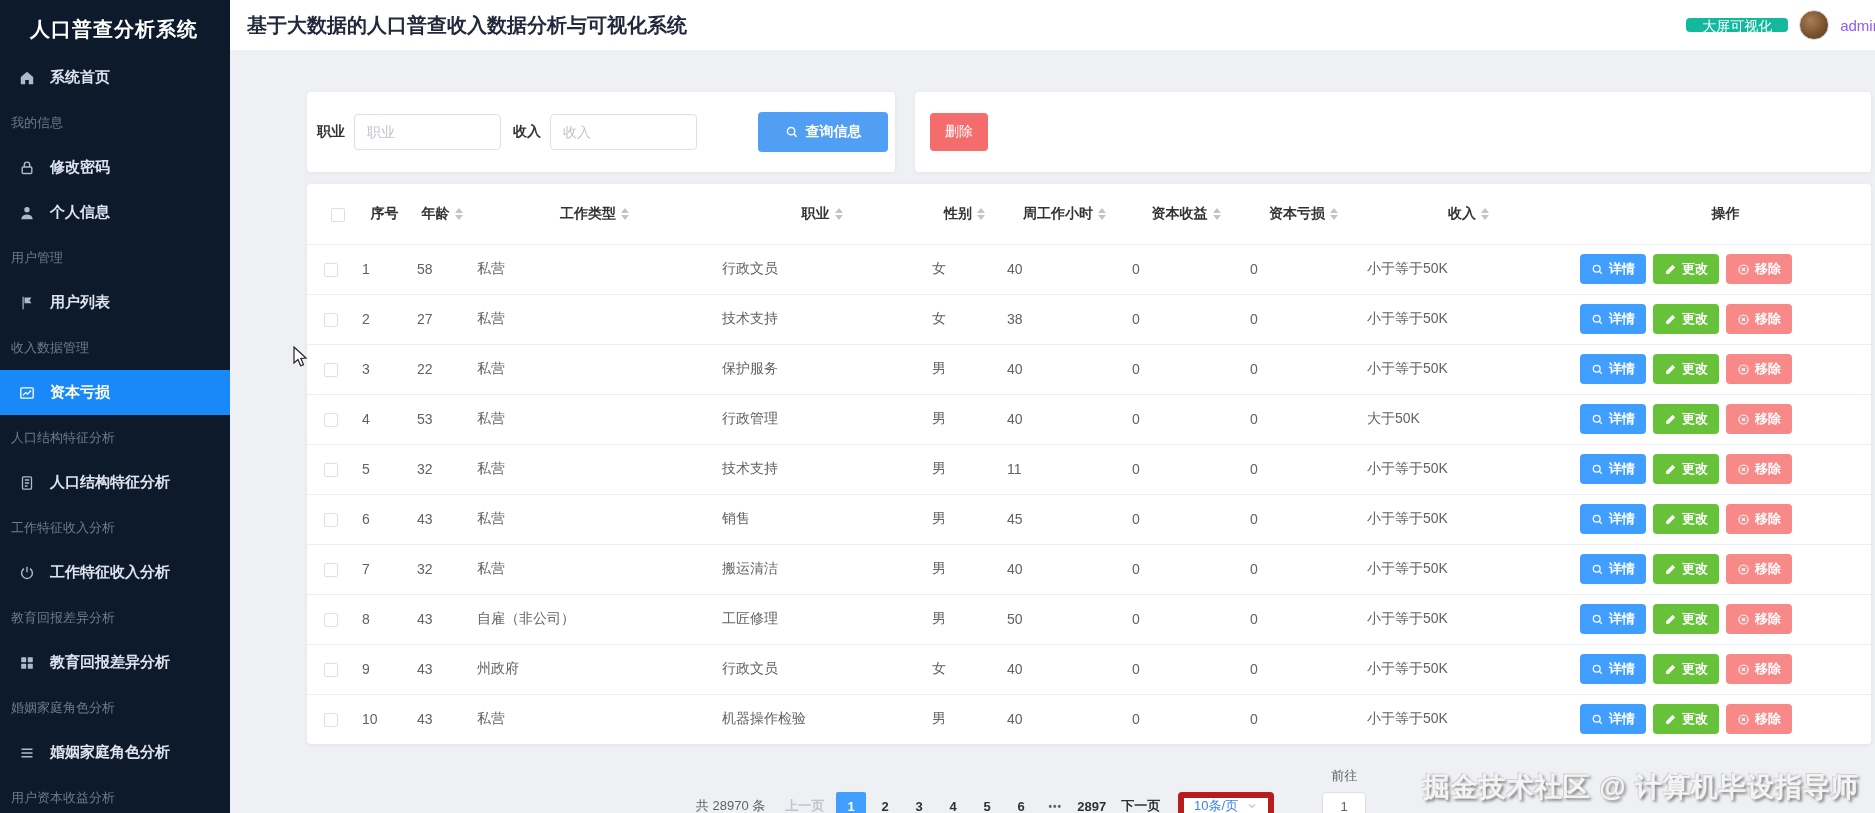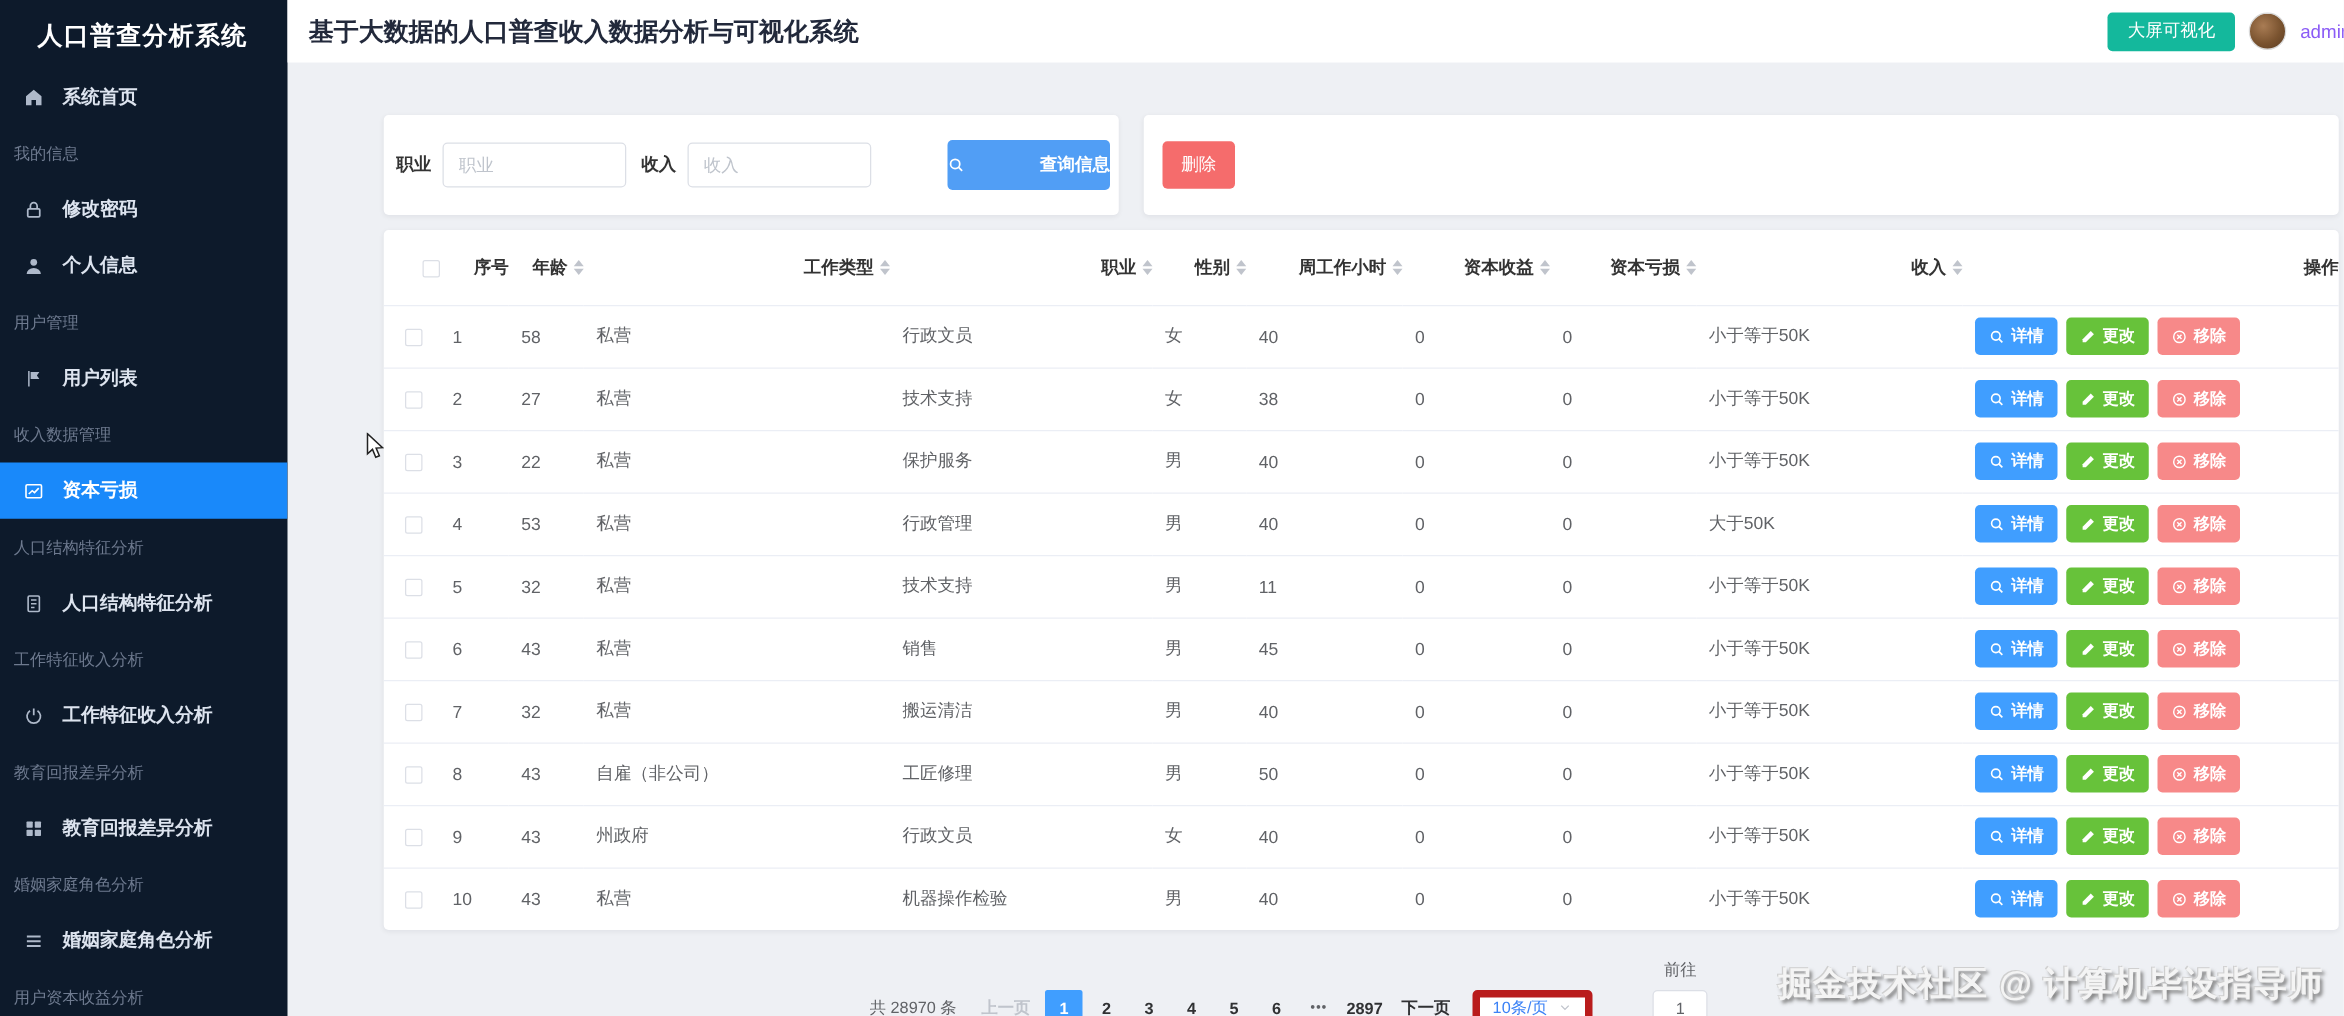--- a/index.html
+++ b/index.html
@@ -14,41 +14,41 @@
   .side-item { height:45px; display:flex; align-items:center; padding-left:18px; gap:14px; font-size:15px; font-weight:bold; color:#dde4ef; cursor:pointer; }
   .side-item .icon { width:18px; height:18px; display:flex; align-items:center; justify-content:center; color:#aeb9ca; }
   .side-item.active { background:#1989fa; color:#ffffff; }
   .side-item.active .icon { color:#ffffff; }
 
   
   .right-pane { flex:1; display:flex; flex-direction:column; height:100%; }
   .topbar { height:50px; background:#ffffff; display:flex; align-items:center; padding:0 22px 0 17px; flex-shrink:0; }
   .page-title { font-size:20px; font-weight:bold; color:#22293b; }
   .topbar-right { margin-left:auto; display:flex; align-items:center; gap:11px; }
-  .screen-btn { background:#14b89c; color:#fff; border:none; border-radius:4px; height:31px; padding:0 16px; font-size:14px; cursor:pointer; font-family:inherit; }
+  .screen-btn { background:#14b89c; color:#fff; border:none; border-radius:4px; height:14px; padding:0 16px; font-size:14px; cursor:pointer; font-family:inherit; }
   .avatar { width:30px; height:30px; border-radius:50%; background:radial-gradient(circle at 38% 35%, #a97c54 0%, #7a532f 55%, #5a3c22 100%); border:1px solid #d8d8d8; }
   .username { font-size:15px; color:#8b5cf6; }
 
   
   .main { flex:1; padding:42px 32px 0 49px; position:relative;margin-left:28px; }
   .card { background:#ffffff; border-radius:4px; box-shadow:0 1px 4px rgba(0,21,41,.06); }
   .toolbar-row { display:flex; gap:20px; height:80px; }
   .search-card { width:588px; display:flex; align-items:center; padding-left:10px; }
   .form-label { font-size:14px; font-weight:bold; color:#333; margin-right:9px; white-space:nowrap; }
   .form-input { width:147px; height:36px; border:1px solid #dcdfe6; border-radius:4px; padding:0 12px; font-size:14px; color:#606266; font-family:inherit; outline:none; }
   .form-input::placeholder { color:#bfc4cc; }
   .form-input + .form-label { margin-left:12px; }
-  .query-btn { margin-left:61px; height:40px; width:130px; background:#519ef5; border:none; border-radius:4px; color:#fff; font-size:14px; font-weight:bold; display:flex; align-items:center; justify-content:space-between; gap:7px; cursor:pointer; font-family:inherit; }
+  .query-btn { margin-left:61px; height:40px; width:130px; background:#519ef5; border:none; border-radius:4px; color:#fff; font-size:14px; font-weight:bold; display:flex; align-items:center; justify-content:center; gap:7px; cursor:pointer; font-family:inherit; }
   .delete-card { flex:1; display:flex; align-items:center; padding-left:15px; }
   .delete-btn { height:38px; padding:0 15px; background:#f56c6c; color:#fff; border:none; border-radius:4px; font-size:14px; cursor:pointer; font-family:Liberation Serif, serif; }
 
   
   .table-card { margin-top:12px; overflow:hidden; }
   table { width:100%; border-collapse:collapse; table-layout:fixed; }
-  thead th { height:60px; text-align:right; font-size:14px; color:#333; font-weight:bold; border-bottom:1px solid #ebeef5; padding-left:10px; }
+  thead th { height:60px; text-align:center; font-size:14px; color:#333; font-weight:bold; border-bottom:1px solid #ebeef5; padding-left:10px; }
   thead th.cb-col, tbody td.cb-col { padding-left:17px; }
   tbody td { height:50px; font-size:14px; color:#606266; border-bottom:1px solid #ebeef5; padding-left:10px; white-space:nowrap; }
   tbody tr:last-child td { border-bottom:none; }
   .checkbox { display:inline-block; width:14px; height:14px; border:1px solid #dcdfe6; border-radius:2px; background:#fff; vertical-align:middle; cursor:pointer; }
   .th-inner { display:inline-flex; align-items:center; gap:5px; }
   .sort-caret { display:inline-flex; flex-direction:column; gap:2px; }
   .sort-caret i { width:0; height:0; border-left:4px solid transparent; border-right:4px solid transparent; display:block; }
   .sort-caret .up { border-bottom:5px solid #c0c4cc; }
   .sort-caret .down { border-top:5px solid #c0c4cc; }
   .act-btn { height:30px; padding:0 11px; border:none; border-radius:4px; color:#fff; font-size:13px; font-weight:bold; display:inline-flex; align-items:center; gap:5px; margin-right:7px; cursor:pointer; font-family:inherit; }

